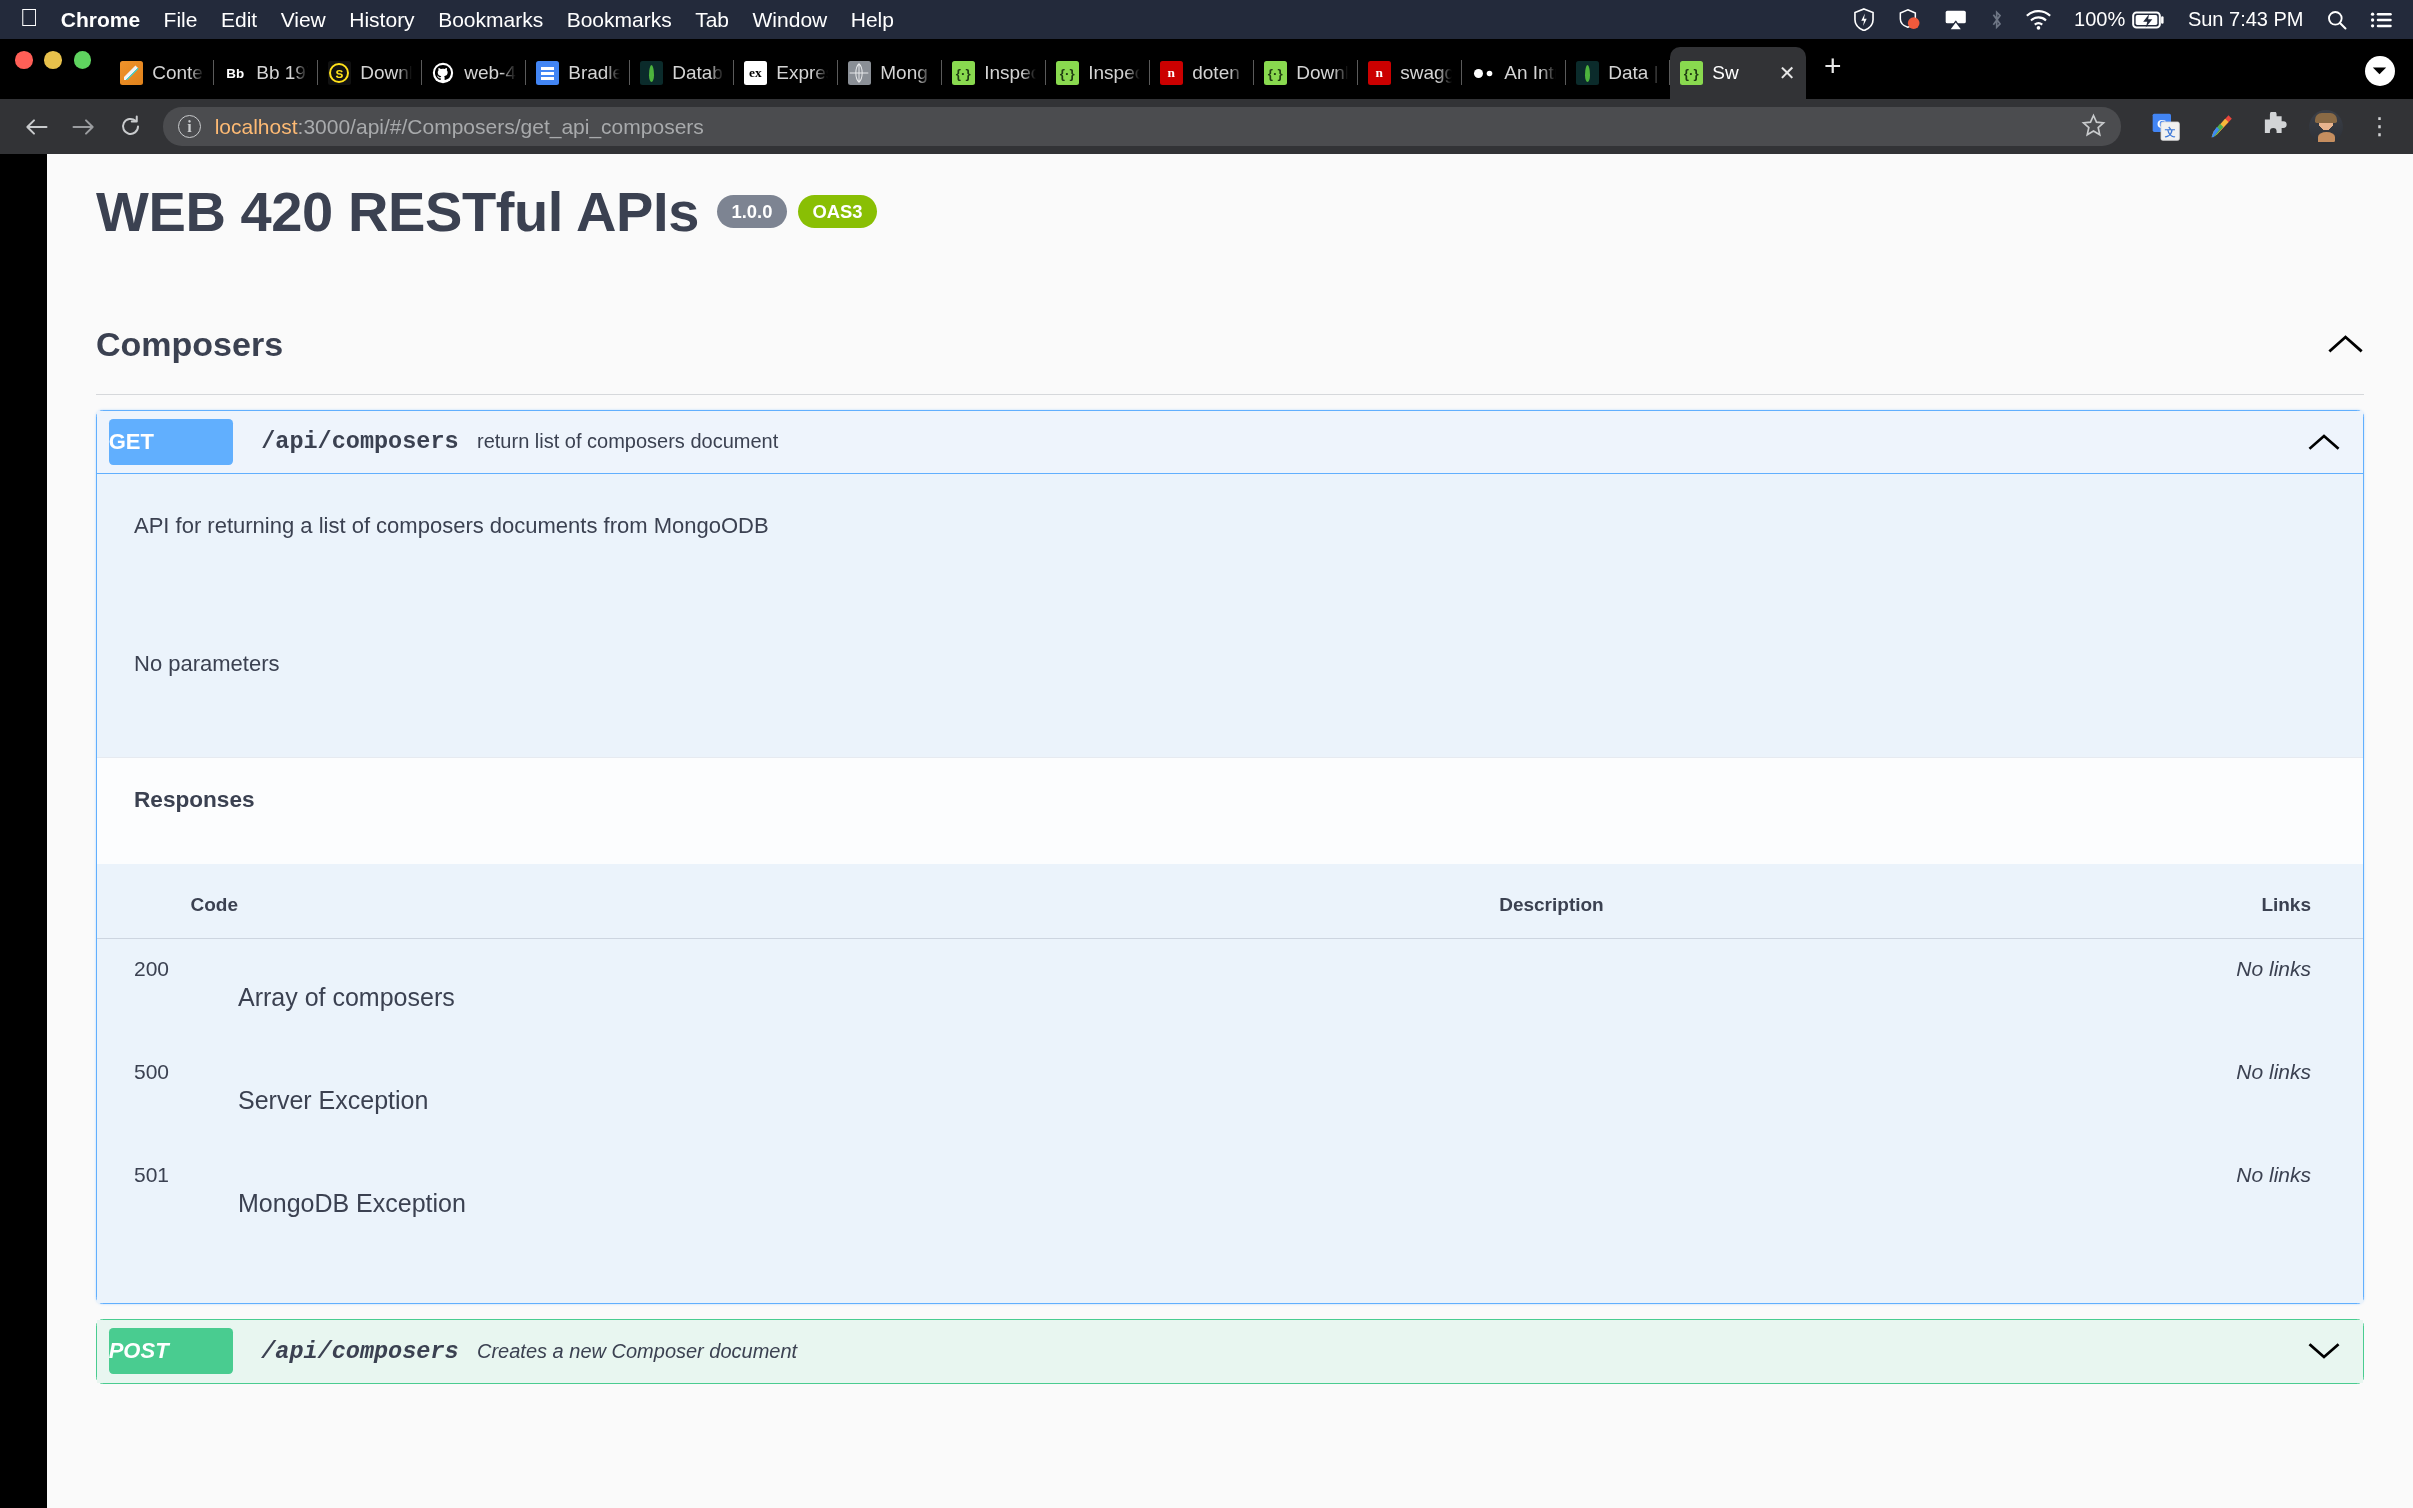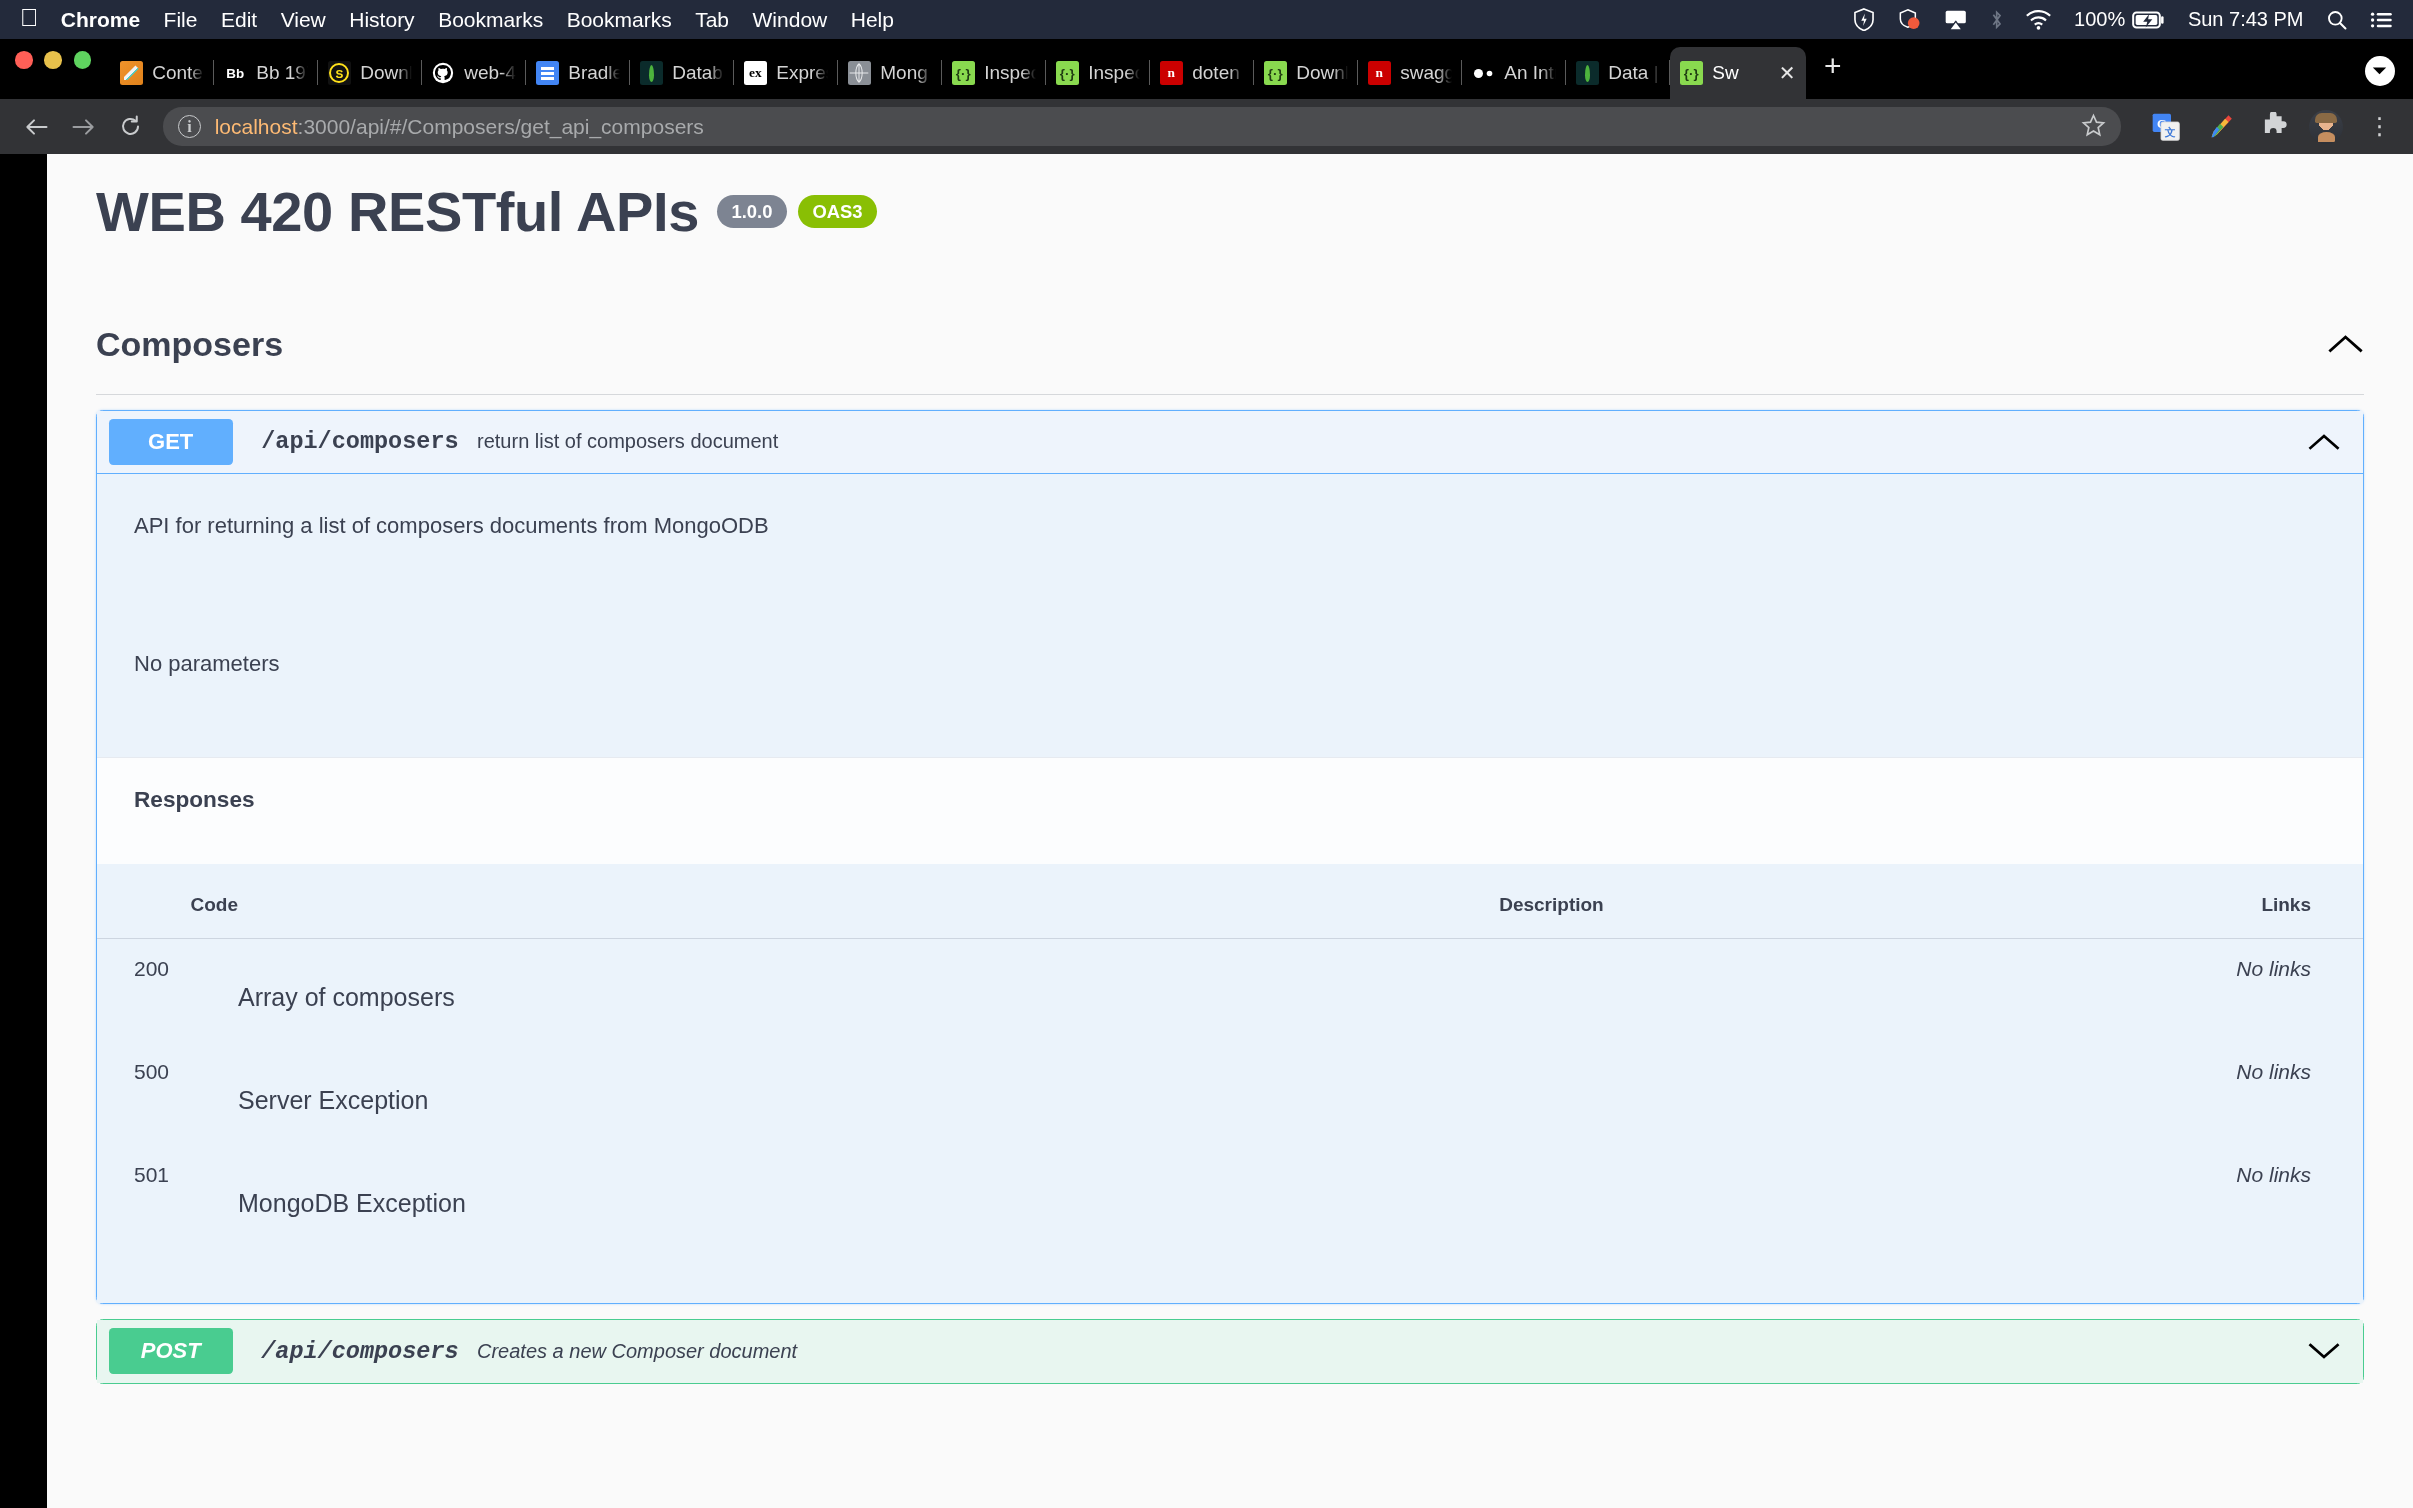--- a/index.html
+++ b/index.html
@@ -310,21 +310,20 @@
   .opblock-summary {
     display: flex;
     align-items: center;
     padding: 8.4px 11.7px;
     border-bottom: 1.7px solid #61affe;
     background: #eef4fc;
   }
   .method {
     width: 124px;
     min-width: 124px;
-    text-align: center;
     color: #fff;
     font-size: 22px;
     font-weight: bold;
     padding: 10px 0;
     border-radius: 4.2px;
     font-family: "Liberation Sans", sans-serif;
   }
   .method.get { background: #61affe; }
   .method.post { background: #49cc90; }
   .op-path {

